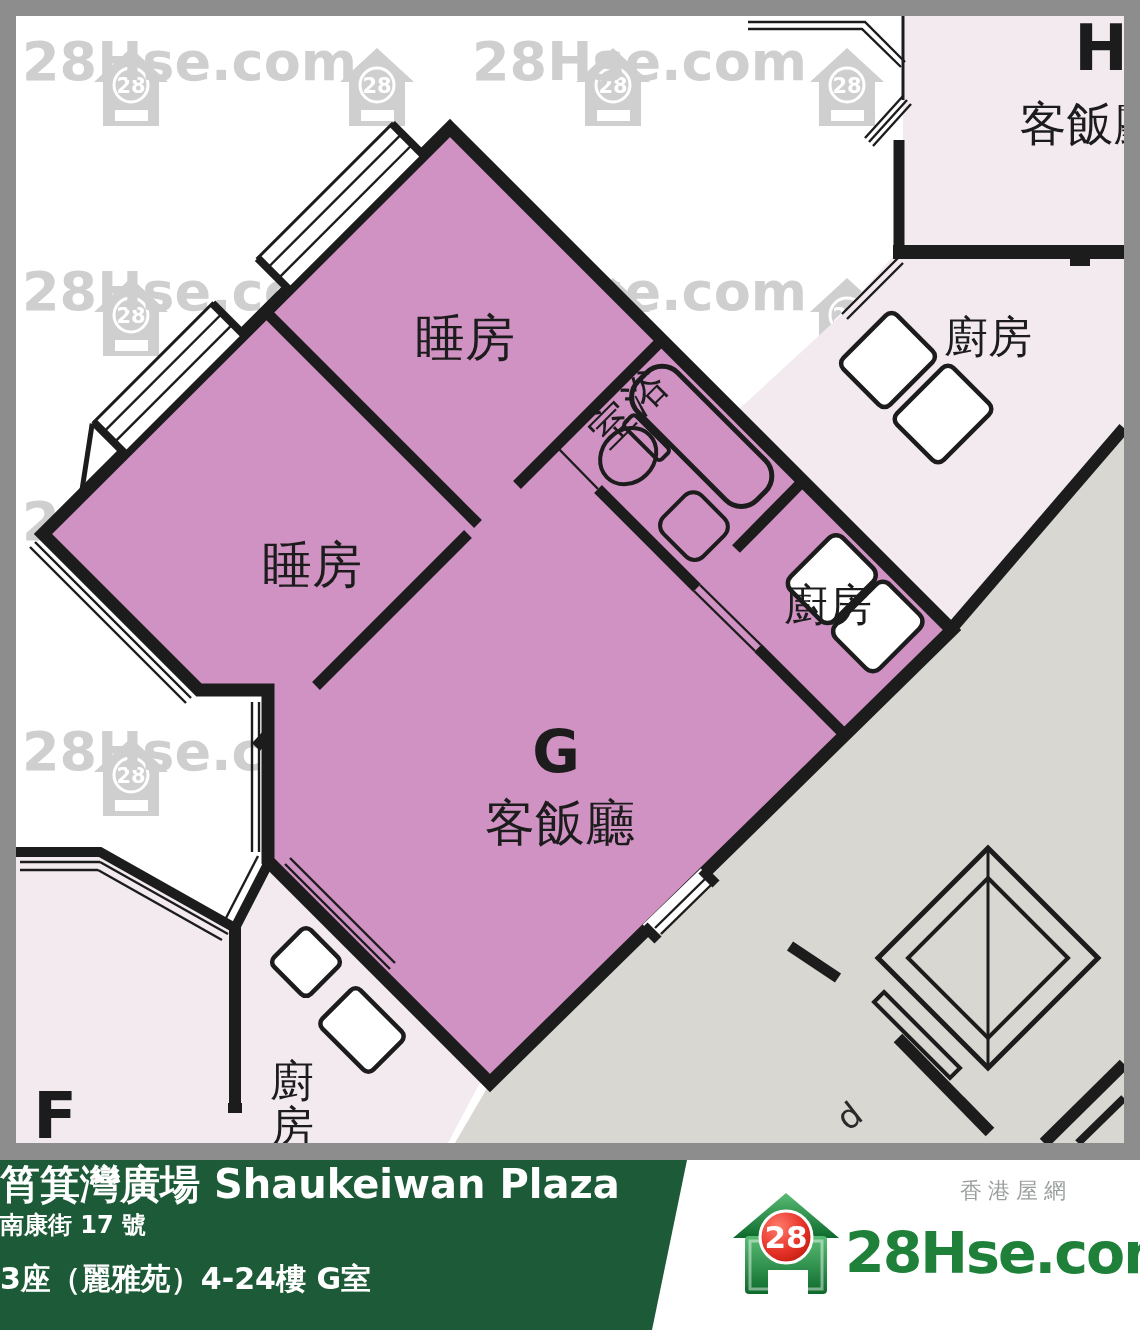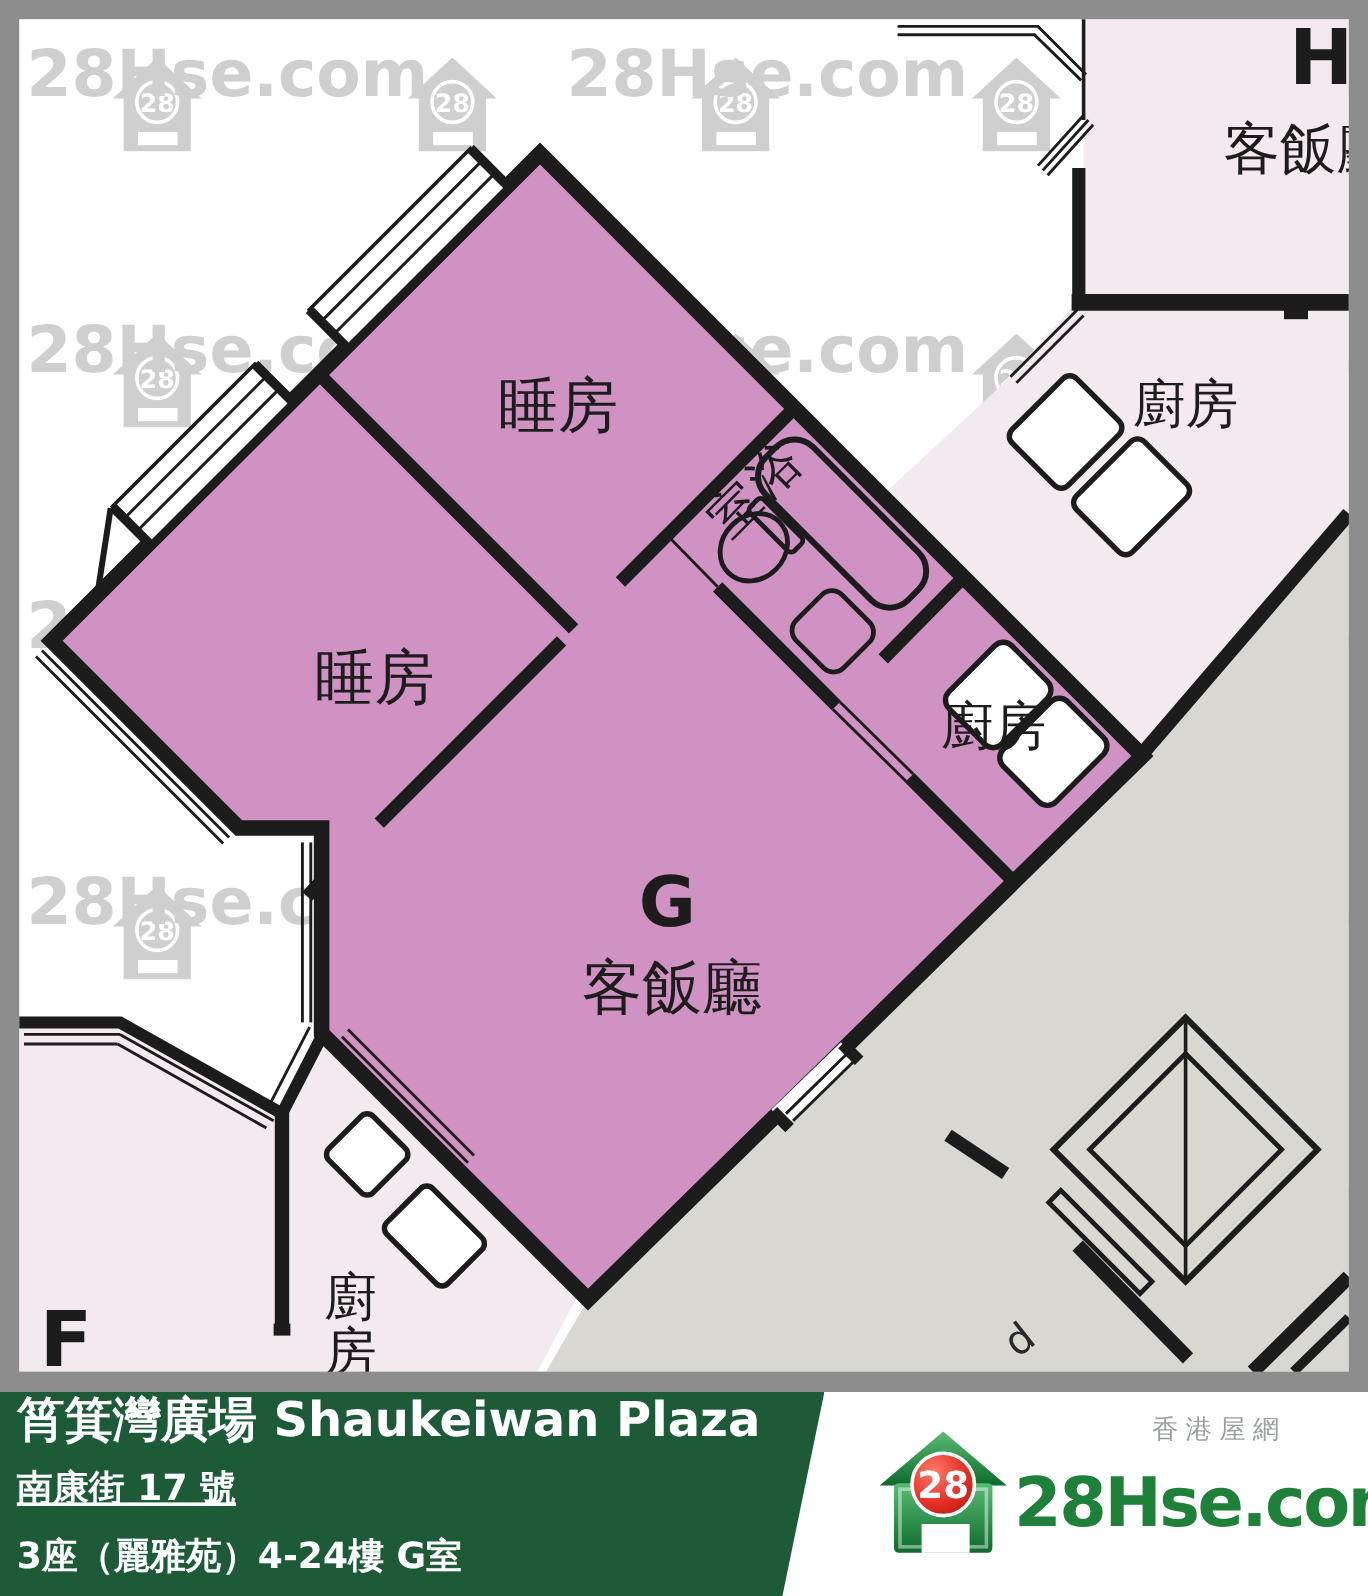--- a/index.html
+++ b/index.html
@@ -18,23 +18,23 @@
   .rmlabel{font-size:50px;fill:#1c1c1c;text-anchor:middle;}
   .rmsmall{font-size:44px;fill:#1c1c1c;text-anchor:middle;}
   .unitletter{font-size:58px;font-weight:bold;fill:#1c1c1c;text-anchor:middle;}
   .bathlabel{font-size:42px;fill:#1c1c1c;}
   .smalld{font-size:34px;fill:#2a2a2a;}
   .footer{position:absolute;left:0;top:1160px;width:1140px;height:170px;background:#fff;}
   .greenbar{position:absolute;left:0;top:0;width:720px;height:170px;
             background:var(--green,#1d5a37);
             clip-path:polygon(0 0,687px 0,652px 170px,0 170px);
             color:#fff;padding:0;box-sizing:border-box;}
-  .gl{padding-left:14px;font-weight:bold;line-height:1.08;white-space:nowrap;}
+  .gl{font-weight:bold;line-height:1.08;white-space:nowrap;}
   .gl1{font-size:40px;margin-top:3px;}
-  .gl2{font-size:30px;margin-top:19px;text-decoration:underline;}
+  .gl2{font-size:24px;margin-top:7px;}
   .gl3{font-size:30px;margin-top:24px;}
   .gl4{font-size:28px;margin-top:9px;}
   .logo{position:absolute;left:730px;top:30px;width:410px;height:140px;}
   .logoword{position:absolute;left:115px;top:30px;font-size:57px;font-weight:bold;
             letter-spacing:-2px;color:var(--logo_green,#1e8039);}
   .tagline{position:absolute;left:230px;top:-14px;font-size:22px;color:#9a9f9e;letter-spacing:6px;}
 </style>
 </head>
 <body>
 

